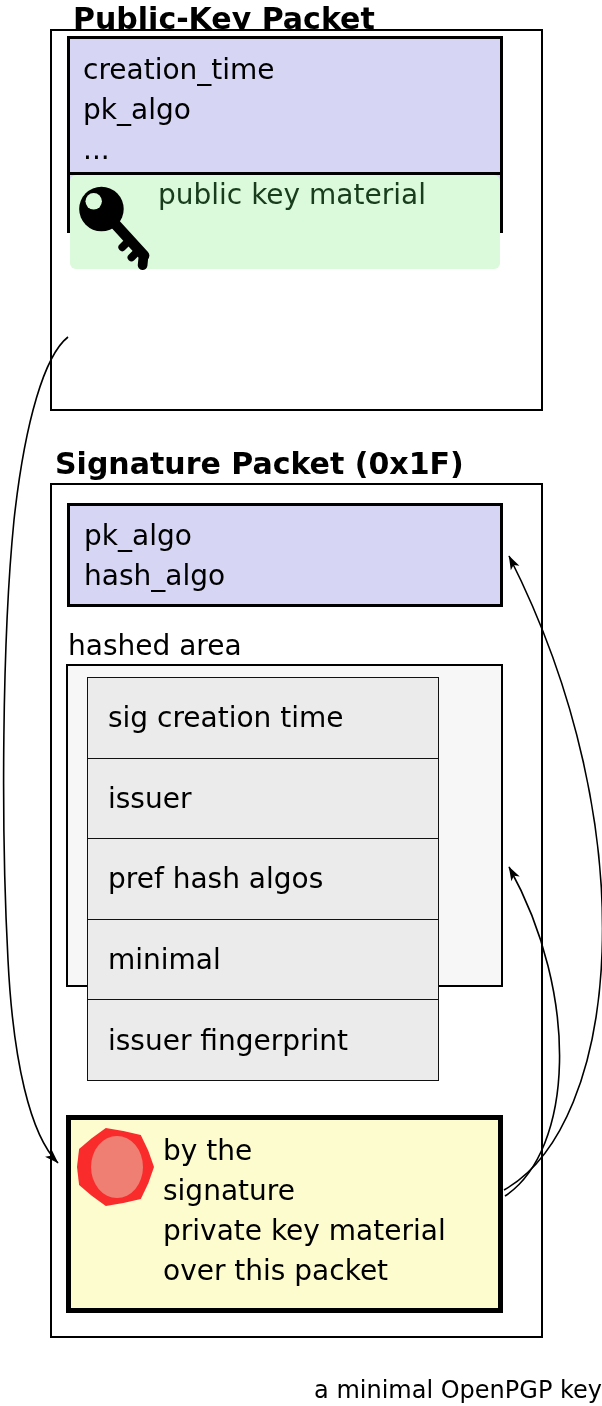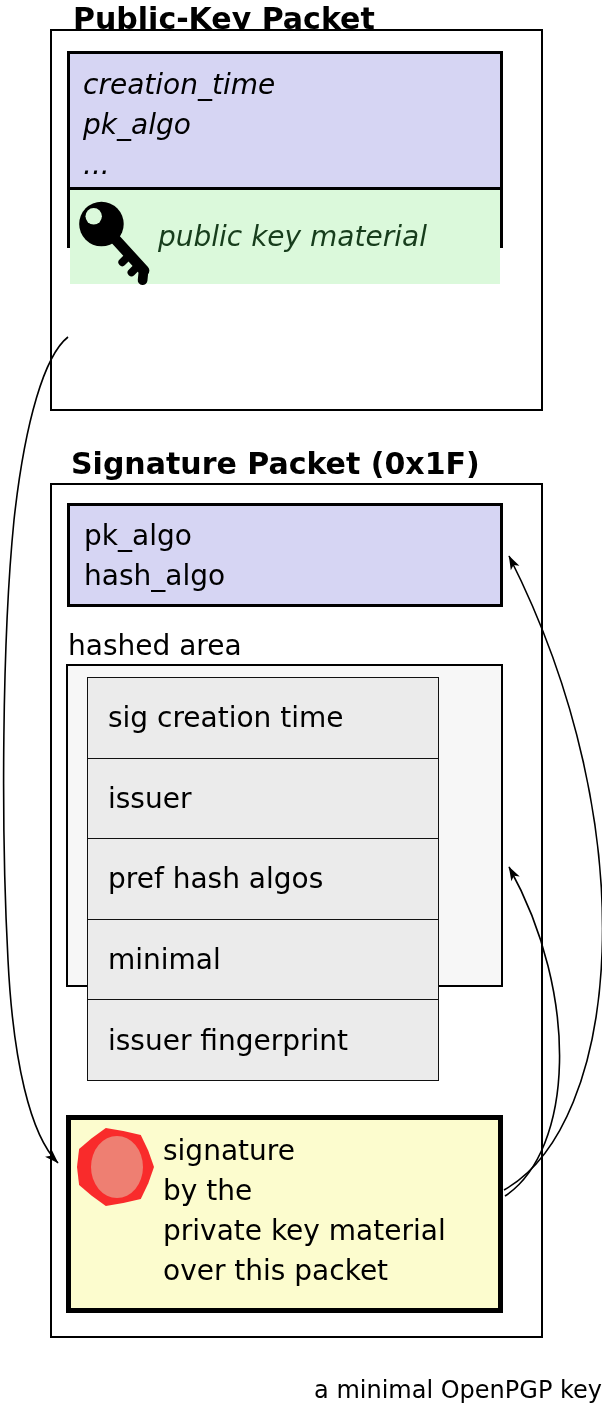--- a/index.html
+++ b/index.html
@@ -7,21 +7,21 @@
     position:relative;width:602px;height:1406px;background:#fff;overflow:hidden;
     font-family:"DejaVu Sans","Liberation Sans",sans-serif;color:#000;
   }
   .title{position:absolute;font-size:30px;font-weight:bold;white-space:nowrap;}
   .outer-rect{position:absolute;border:2.6px solid #000;background:#fff;box-sizing:border-box;}
   .field-box{
     position:absolute;box-sizing:border-box;border:3.6px solid #000;
     background:var(--field-fill);font-size:28px;line-height:40px;
   }
   .hdr-section{padding:11px 0 0 13px;height:136px;border-bottom:3.6px solid #000;box-sizing:border-box;}
-  .material-section{position:relative;height:94px;background:var(--material-fill);display:flex;align-items:center;}
+  .material-section{position:relative;height:94px;background:var(--material-fill);display:flex;border-radius:6px;}
   .material-label{color:var(--material-text);font-size:28px;margin-left:8px;white-space:nowrap;}
   .algo-box{padding:10px 0 0 14px;}
   .hashed-label{position:absolute;font-size:28px;}
   .hashed-box{
     position:absolute;box-sizing:border-box;border:2.6px solid #000;
     background:var(--hashed-fill);
   }
   .subtable{
     position:absolute;left:19px;top:11px;width:352px;height:404px;
     border:1.5px solid #111;box-sizing:border-box;display:flex;flex-direction:column;
@@ -44,42 +44,42 @@
 </style>
 </head>
 <body>
 
 <div class="canvas">
 
   <div class="title" style="left:73px;top:1px;">Public-Key Packet</div>
 
   <div class="outer-rect" style="left:50px;top:29px;width:493px;height:382px;"></div>
 
-  <div class="field-box" style="left:67px;top:51px;width:436px;height:197px;padding:0;font-style:italic;">
+  <div class="field-box" style="left:67px;top:36px;width:436px;height:197px;padding:0;">
     <div class="hdr-section">
       <div>creation_time</div>
       <div>pk_algo</div>
       <div>...</div>
     </div>
     <div class="material-section">
       <svg class="key-svg" width="82" height="92" viewBox="0 0 82 95">
         <circle cx="27" cy="30" r="23" fill="#000"></circle>
         <circle cx="19" cy="22" r="8.5" fill="var(--material-fill)"></circle>
         <g stroke="#000" fill="none" stroke-linecap="round">
           <path d="M38 42 L71 78" stroke-width="11"></path>
           <path d="M56 62 L48.5 69.5" stroke-width="8"></path>
           <path d="M66 72 L58 80" stroke-width="8"></path>
           <path d="M70.5 78 L69.5 88" stroke-width="10"></path>
         </g>
       </svg>
       <div class="material-label" style="margin-left:88px;">public key material</div>
     </div>
   </div>
 
-  <div class="title" style="left:71px;top:446px;">Signature Packet (0x1F)</div>
+  <div class="title" style="left:55px;top:446px;">Signature Packet (0x1F)</div>
 
   <div class="outer-rect" style="left:50px;top:483px;width:493px;height:855px;"></div>
 
   <div class="field-box algo-box" style="left:67px;top:503px;width:436px;height:104px;">
     <div>pk_algo</div>
     <div>hash_algo</div>
   </div>
 
   <div class="hashed-label" style="left:68px;top:629px;">hashed area</div>
 
@@ -92,22 +92,22 @@
       <div class="subrow">issuer fingerprint</div>
     </div>
   </div>
 
   <div class="sig-box" style="left:66px;top:1115px;width:437px;height:198px;">
     <svg class="seal-svg" width="84" height="84" viewBox="0 0 84 84">
       <path fill="var(--seal-outer)" d="M81 42 L75.3 58.2 L67.8 73.9 L50.3 78 L32.8 80.9 L18.7 70.7 L6.1 60 L4 42 L6.1 24 L18.7 13.3 L32.8 3.1 L50.3 6 L67.8 10.1 L75.3 25.8 Z"></path>
       <ellipse cx="44" cy="42" rx="26" ry="31" fill="var(--seal-inner)"></ellipse>
     </svg>
     <div class="sig-text">
+      <div>by the</div>
       <div>signature</div>
-      <div>by the</div>
       <div>private key material</div>
       <div>over this packet</div>
     </div>
   </div>
 
   <div class="caption">a minimal OpenPGP key</div>
 
   <svg class="overlay" width="602" height="1406" viewBox="0 0 602 1406">
     <defs>
       <marker id="ah" markerUnits="userSpaceOnUse" markerWidth="17" markerHeight="13" refX="14.5" refY="6" orient="auto">

